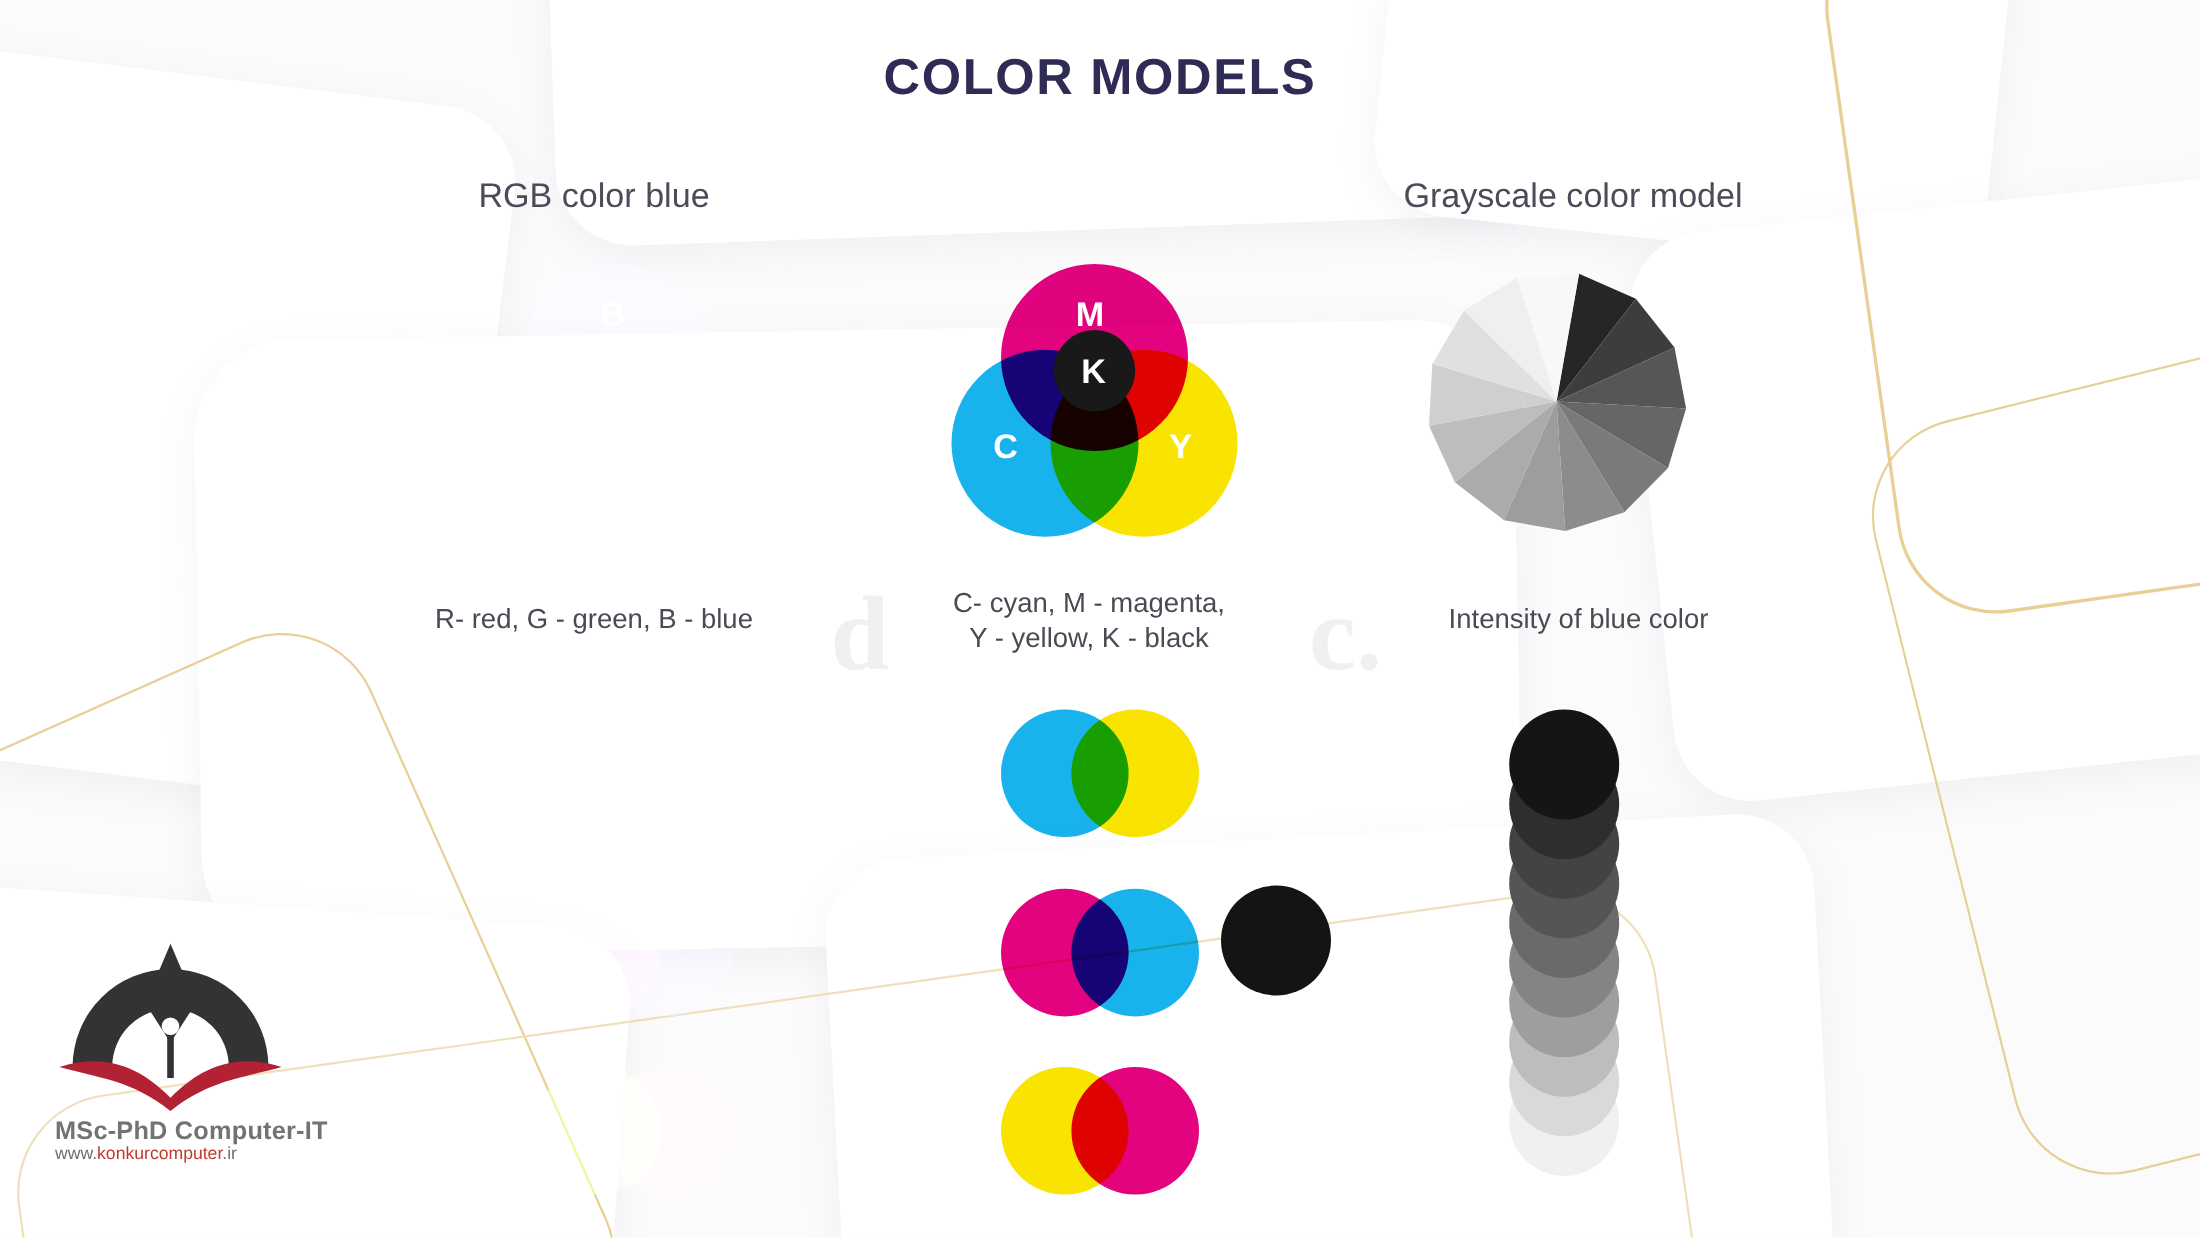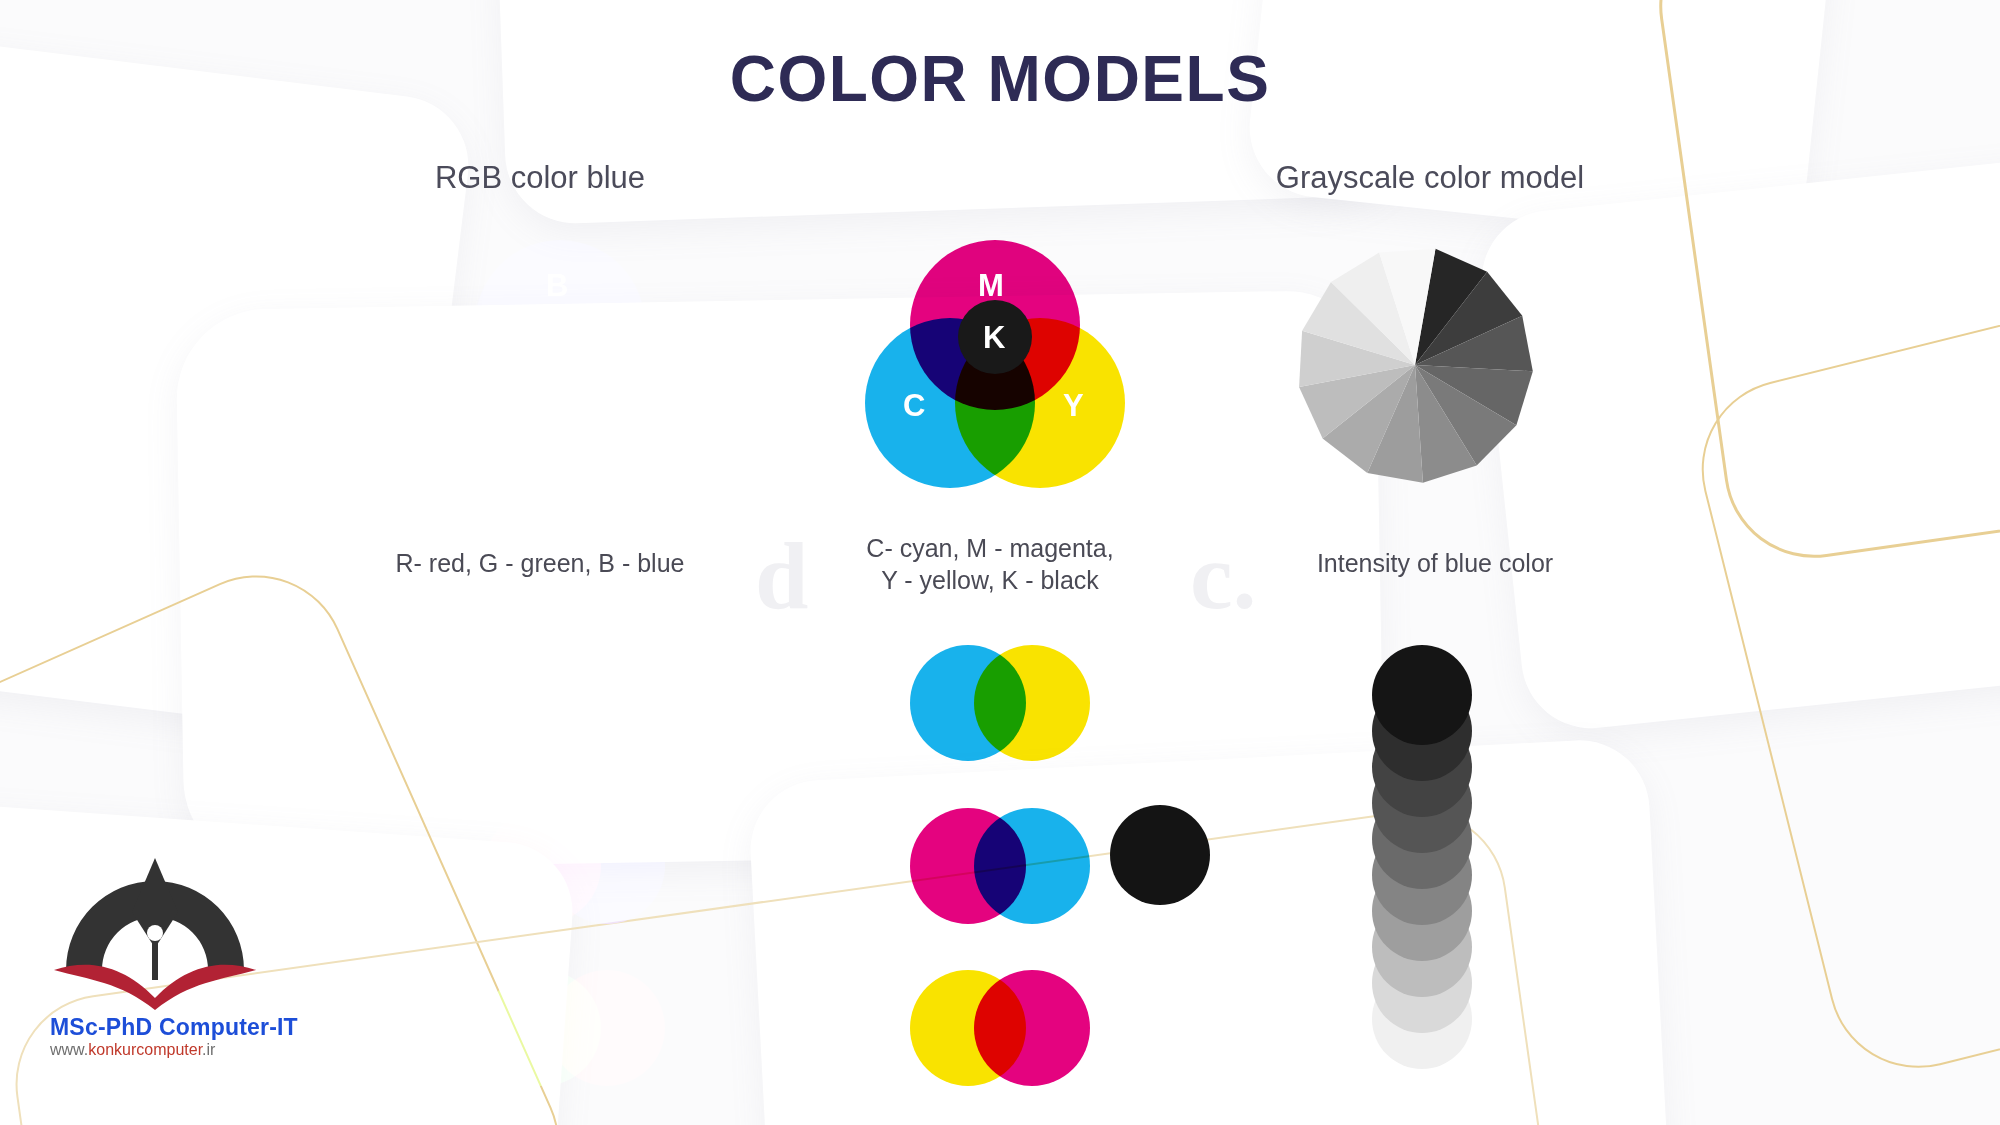--- a/index.html
+++ b/index.html
@@ -34,21 +34,21 @@
   .bg-line.l4{left:40px;top:900px;width:1500px;height:620px;transform:rotate(-8deg);border-color:#efe0bb;}
 
   .bg-wm{
     position:absolute;color:#f0f0f3;font-size:96px;font-weight:700;
     font-family:"Liberation Serif", serif;user-select:none;
   }
 
   
   .title{
     position:absolute;left:0;right:0;top:42px;text-align:center;
-    font-size:64px;font-weight:700;letter-spacing:1.5px;color:#2e2b55;
+    font-size:46px;font-weight:700;letter-spacing:1.5px;color:#2e2b55;
   }
   .col-title{
     position:absolute;font-size:31px;color:#4b4b5a;font-weight:400;
     text-align:center;white-space:nowrap;
   }
   .caption{
     position:absolute;font-size:25px;color:#4a4a55;text-align:center;
     line-height:1.26;white-space:pre-line;
   }
 
@@ -83,21 +83,21 @@
   .solid-dot{position:absolute;border-radius:50%;}
 
   
   .graystack{position:absolute;width:100px;}
   .graystack .gd{position:absolute;left:0;width:100px;height:100px;border-radius:50%;}
 
   
   .logo{position:absolute;left:40px;top:820px;width:250px;}
   .logo-mark{position:relative;width:210px;height:190px;margin-left:10px;}
   .logo-text{margin-top:4px;padding-left:10px;}
-  .logo-line1{font-size:23px;font-weight:700;color:#1d4ed8;letter-spacing:.2px;white-space:nowrap;}
+  .logo-line1{font-size:23px;font-weight:700;color:#737373;letter-spacing:.2px;white-space:nowrap;}
   .logo-line2{font-size:16px;color:#6f6f6f;white-space:nowrap;}
   .logo-line2 .red{color:#c0392b;}
 </style>
 </head>
 <body style="background: rgb(251, 251, 252);">
 
 <div id="stage">
 
   <div class="bg-layer">
     <div class="bg-card c1"></div>

